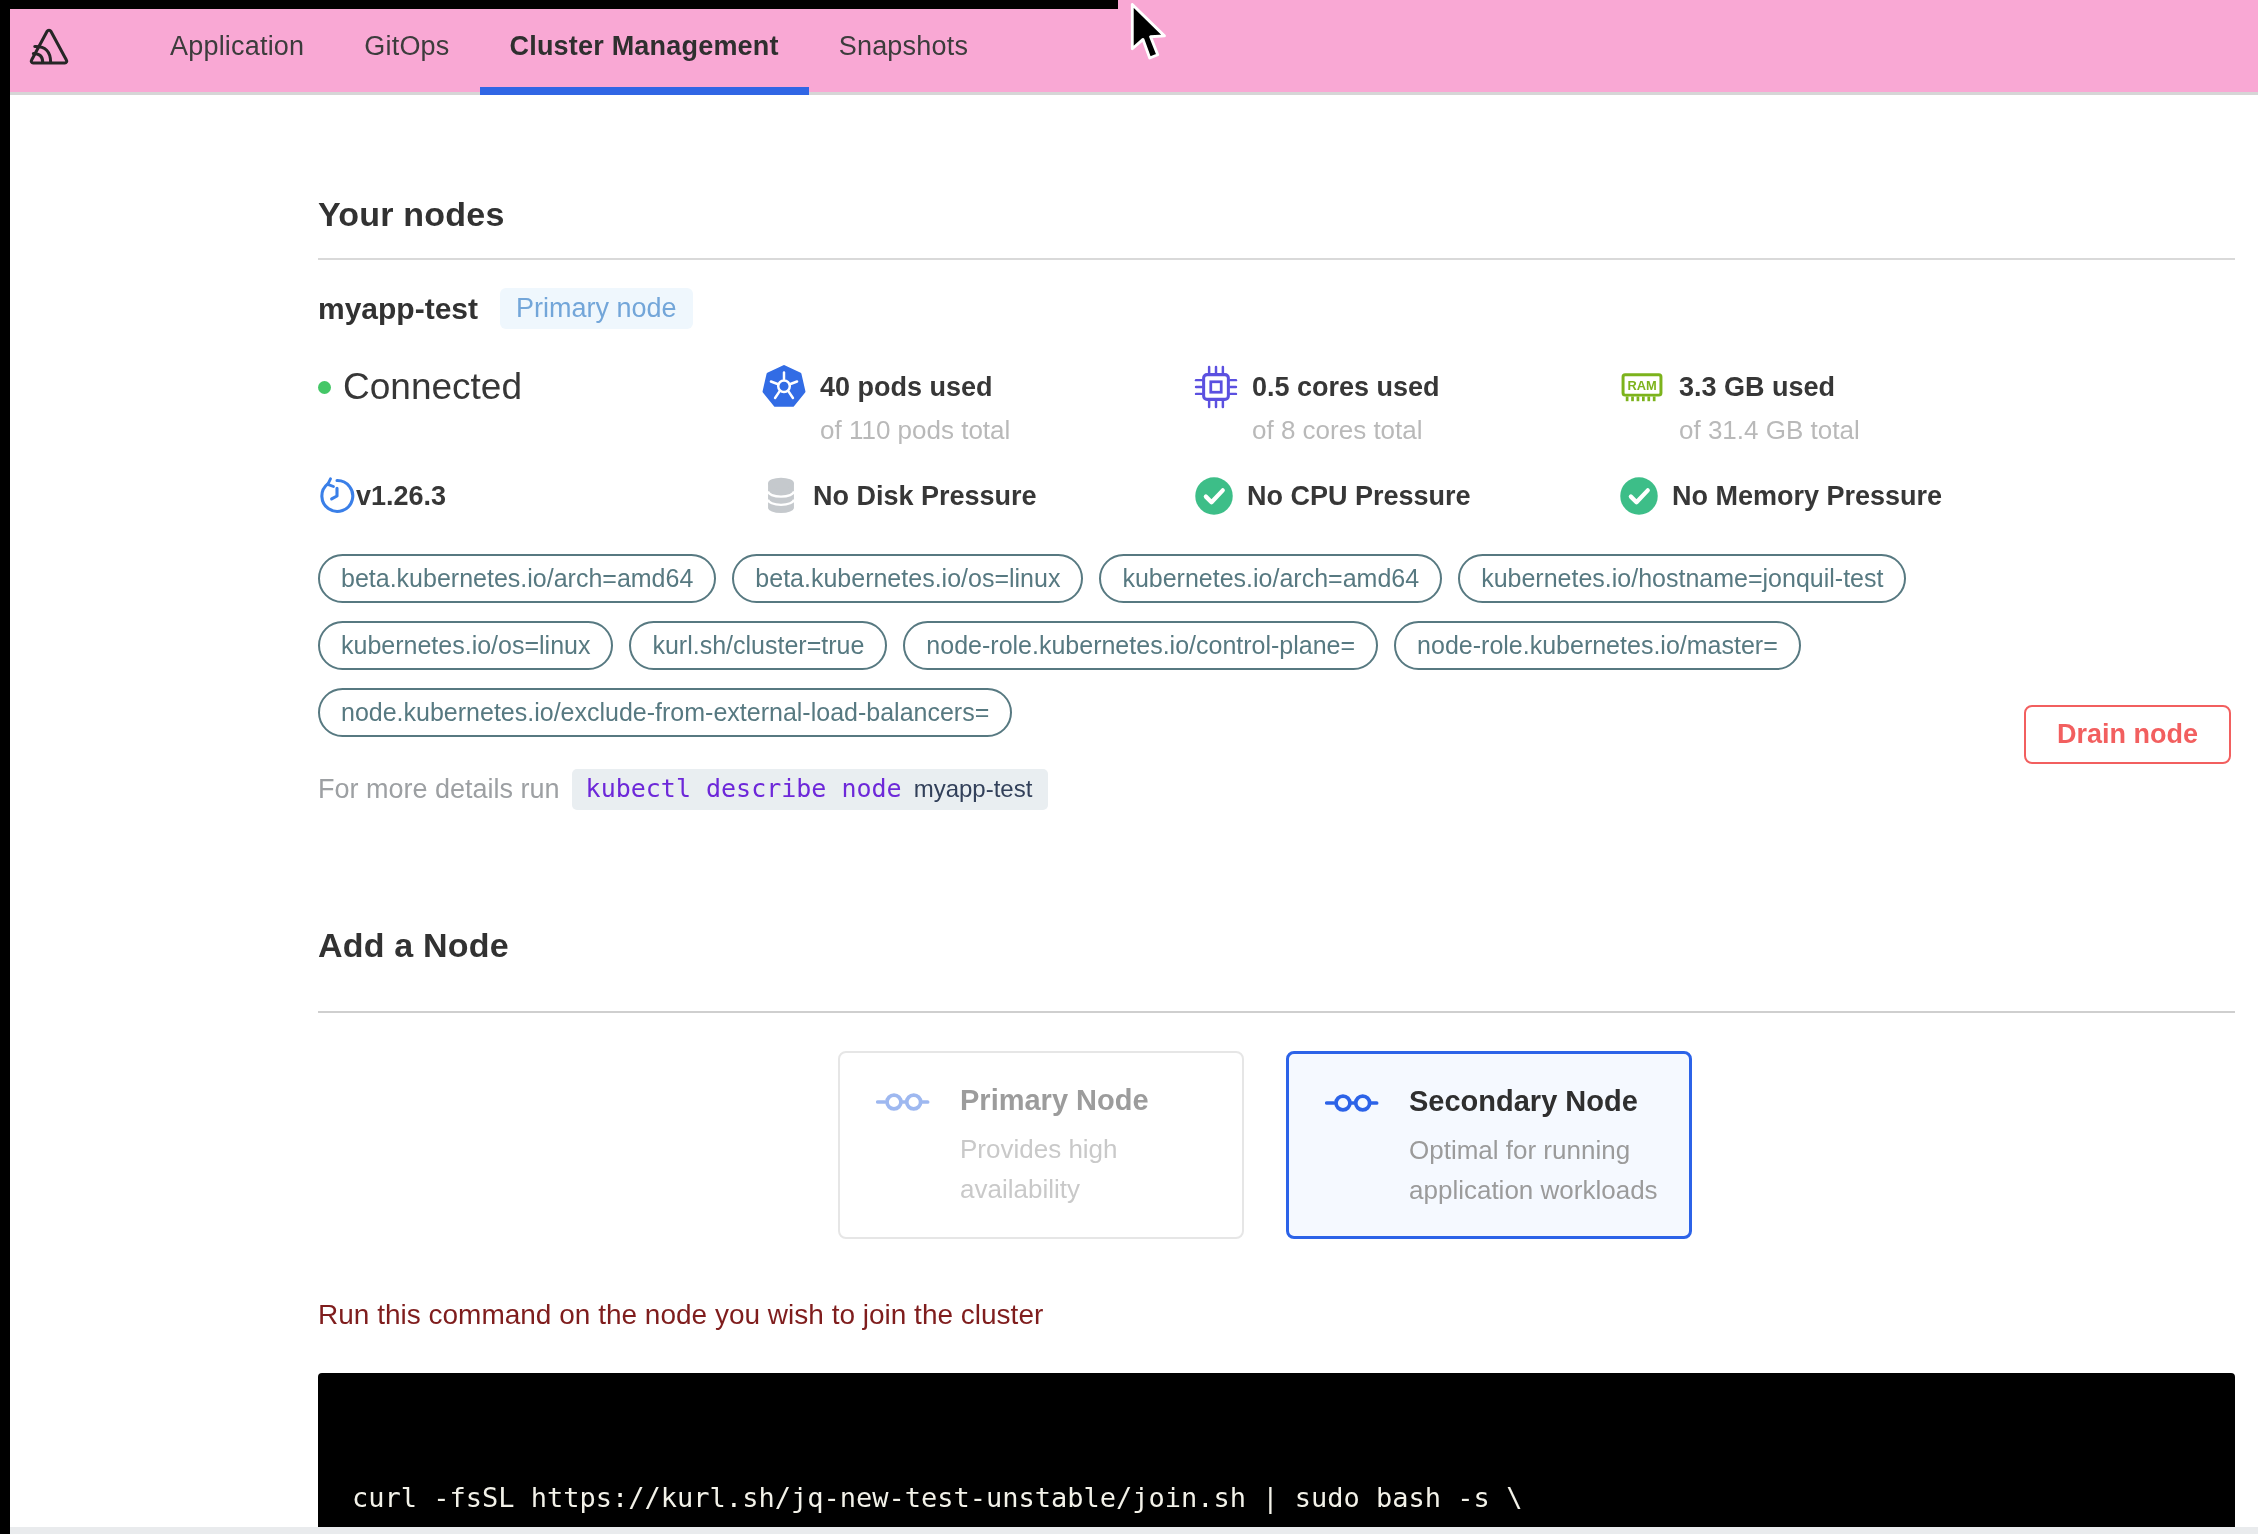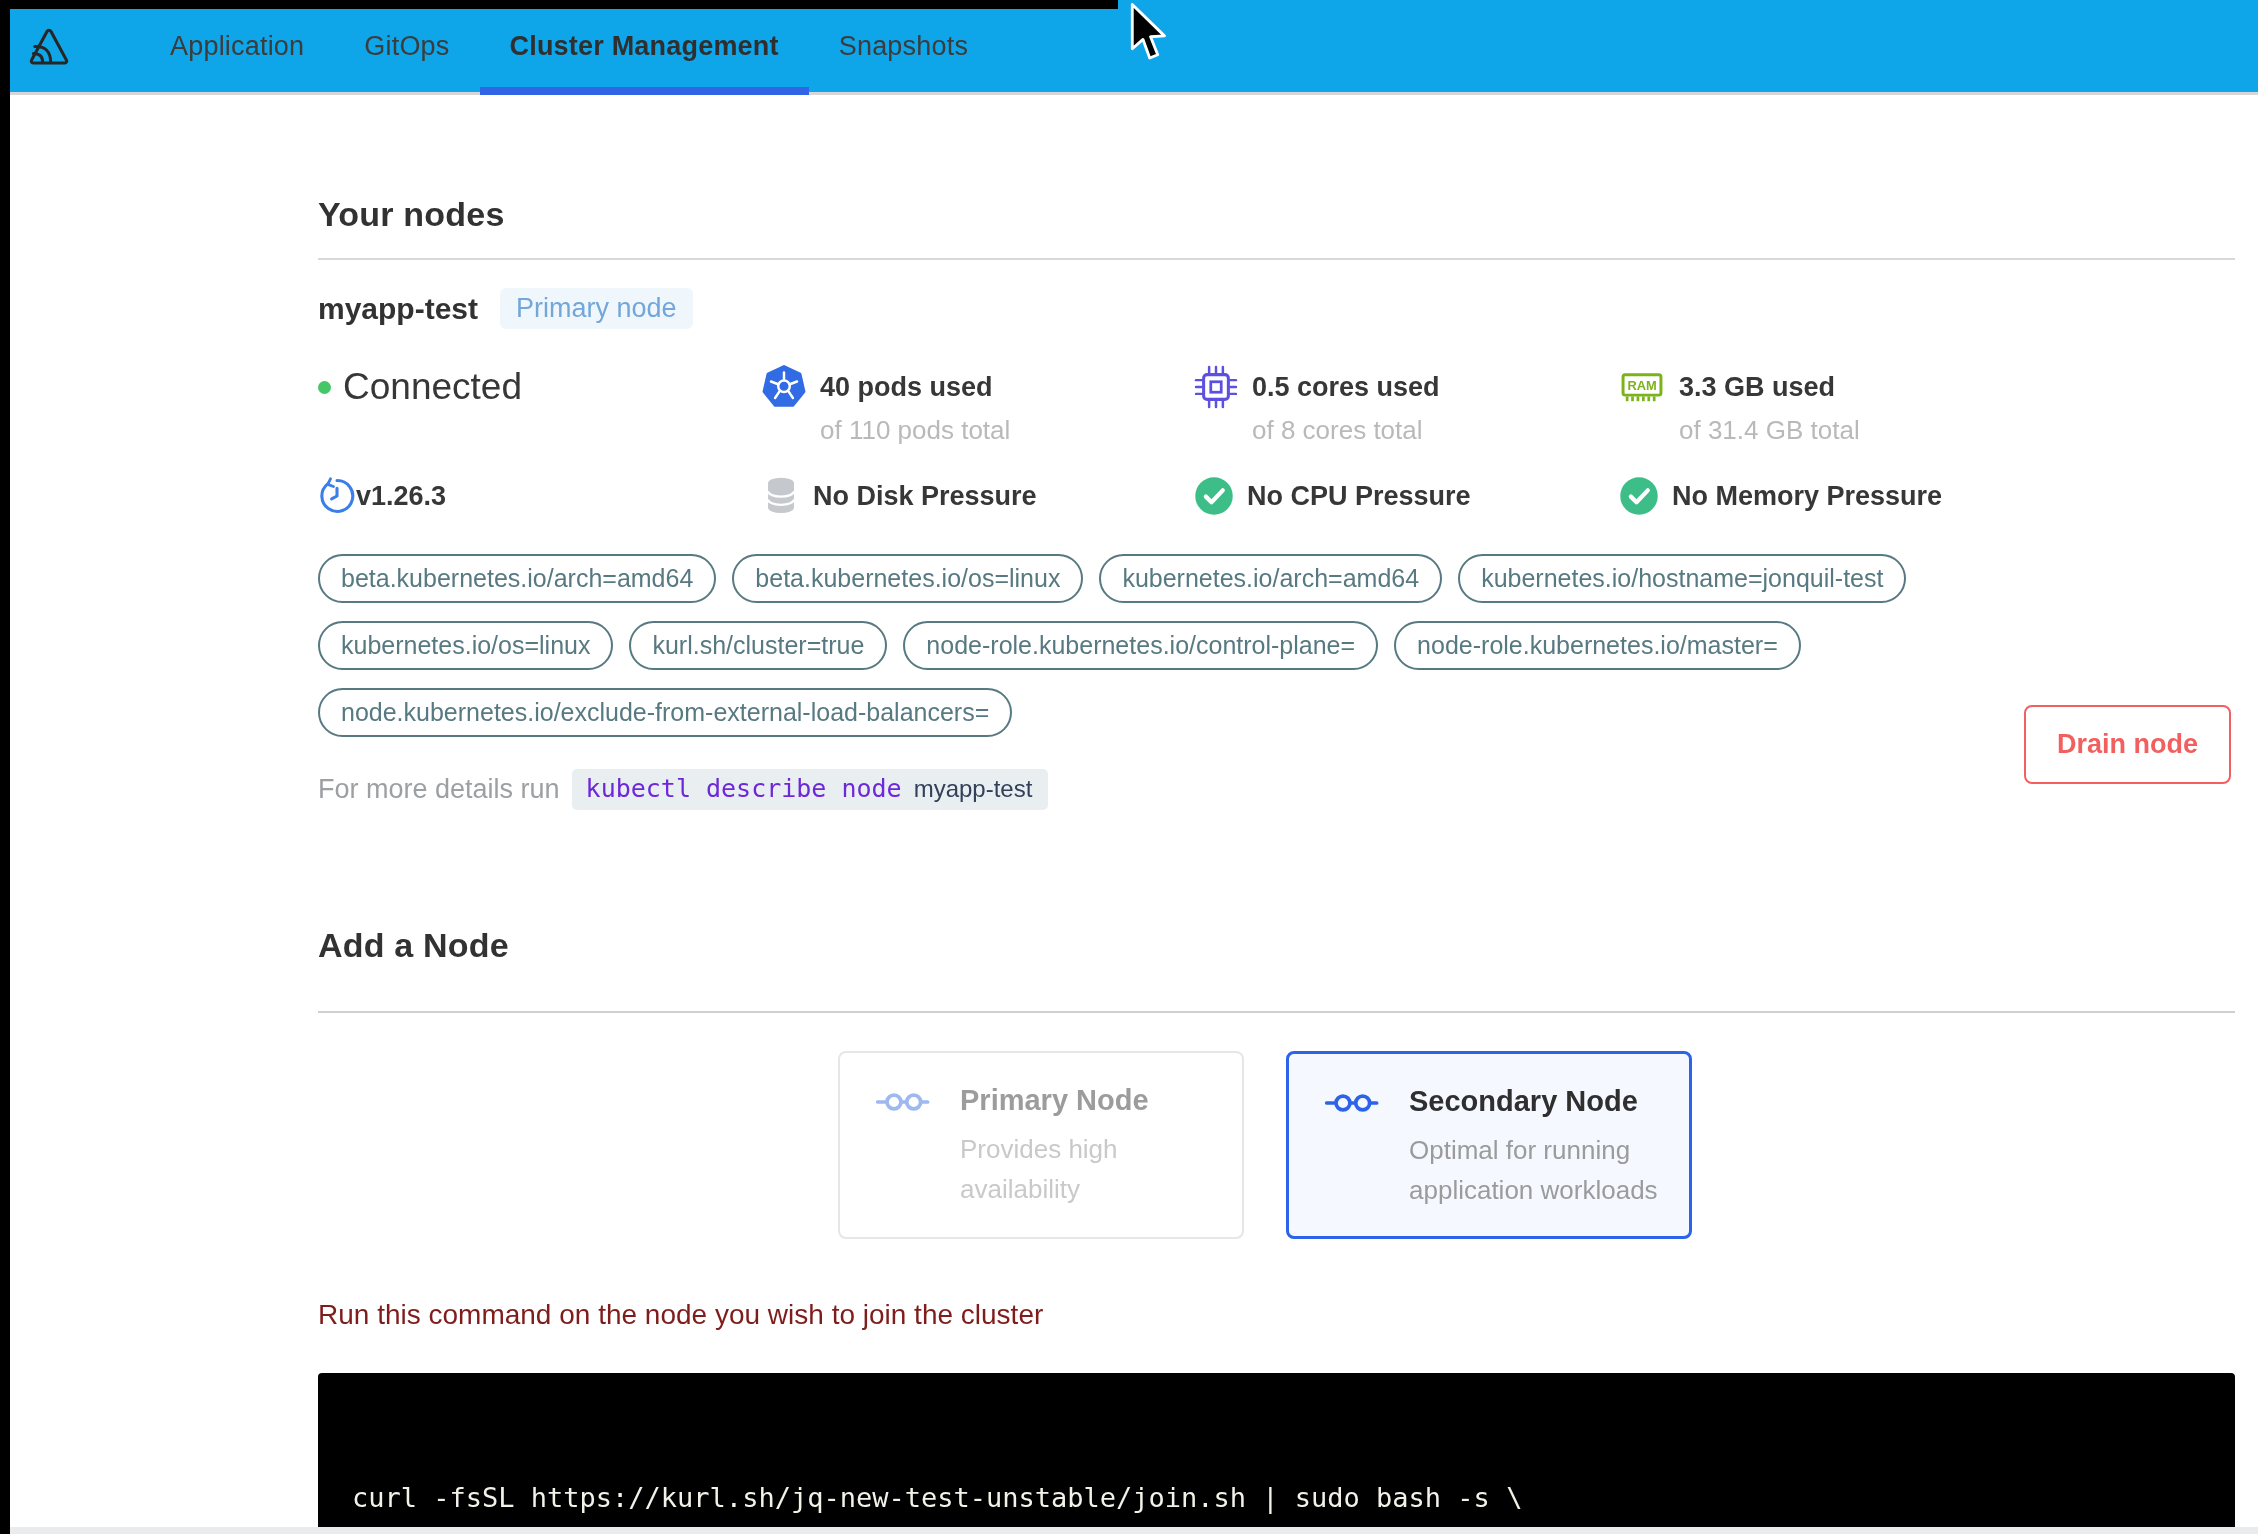--- a/index.html
+++ b/index.html
@@ -9,21 +9,21 @@
     position:relative; width:2258px; height:1534px; background:#fff;
     overflow:hidden; margin:0 auto;
   }
   
   .edge-left { position:absolute; left:0; top:0; width:10px; height:1534px; background:#000; z-index:50; }
   .edge-top { position:absolute; left:0; top:0; width:1118px; height:9px; background:#000; z-index:50; }
   .edge-bottom { position:absolute; left:10px; bottom:0; right:0; height:7px; background:#e9ebed; z-index:50; }
 
   
   .nav {
-    height:95px; display:flex; align-items:stretch; background:#0ea5e9;
+    height:95px; display:flex; align-items:stretch; background:#f9a8d4;
     border-bottom:3px solid #d6d6d6; padding-left:28px; position:relative;
   }
   .logo-wrap { display:flex; align-items:center; margin-right:70px; }
   .tabs { display:flex; align-items:stretch; }
   .tab {
     position:relative; display:flex; align-items:center; padding:0 30px;
     font-size:27px; color:#3c3c3c; font-weight:500; cursor:pointer; letter-spacing:.2px;
   }
   .tab.active { font-weight:700; color:#2f2f2f; }
   .tab.active::after {
@@ -63,21 +63,21 @@
 
   .labels-wrap { display:flex; flex-wrap:wrap; gap:18px 16px; margin-top:38px; max-width:1670px; }
   .pill {
     border:2px solid #577981; color:#577981; border-radius:26px;
     font-size:25px; font-weight:500; padding:8px 21px; background:#fff; white-space:nowrap;
   }
 
   .drain-btn {
     position:absolute; right:4px; top:445px; border:2px solid #f25f5f; color:#f25f5f;
     background:#fff; border-radius:8px; font-size:27px; font-weight:700;
-    padding:22px 31px; cursor:pointer; font-family:inherit;
+    padding:12px 31px; cursor:pointer; font-family:inherit;
   }
 
   .details-line { margin-top:32px; display:flex; align-items:center; gap:12px; }
   .details-prefix { font-size:27px; color:#9da0a3; }
   .code-chip {
     background:#e9eef1; border-radius:5px; padding:5px 16px 7px 14px;
     display:inline-flex; align-items:baseline; gap:12px;
   }
   .code-chip .mono { font-family:"DejaVu Sans Mono", monospace; font-size:25px; color:#6d28d9; }
   .code-chip .nodename { font-size:24px; color:#32405a; font-weight:500; }

